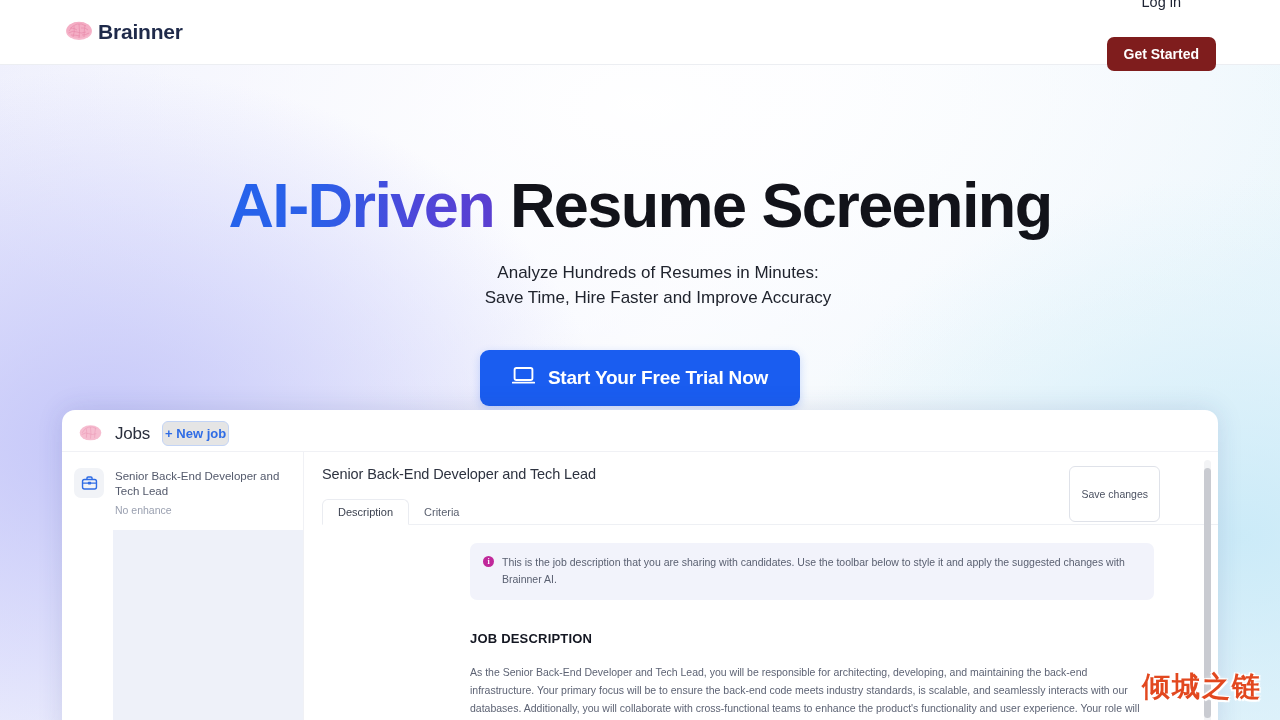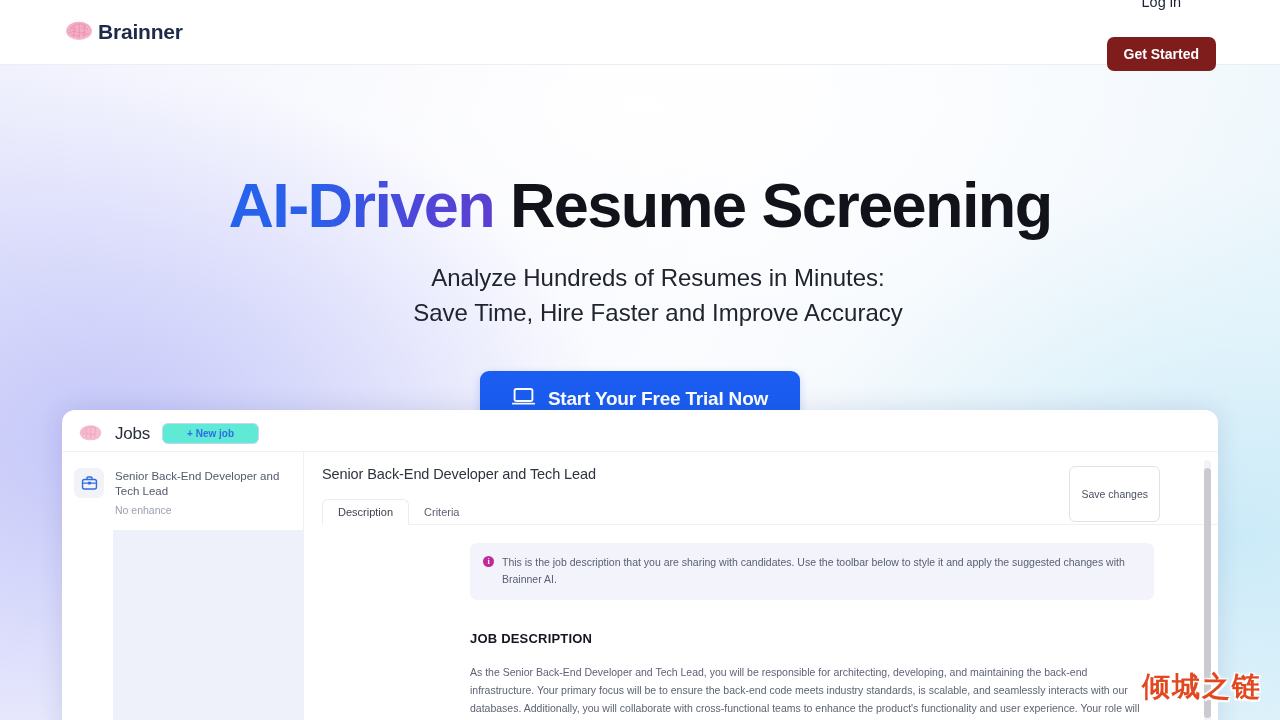--- a/index.html
+++ b/index.html
@@ -48,21 +48,21 @@
     margin-top:98px;
     font-size:63px; font-weight:700; letter-spacing:-1.6px; line-height:1.08;
     color:#12131a;
     white-space:nowrap;
   }
   #headline .grad {
     background:linear-gradient(90deg,#2563ec 0%,#2c5fe8 35%,#4f46d9 72%,#5b3fd0 100%);
     -webkit-background-clip:text; background-clip:text; color:transparent;
   }
   .sub {
-    margin-top:22px; font-size:24px; color:#20242e; line-height:1.45; font-weight:400;padding-left:36px;
+    margin-top:22px; font-size:17px; color:#20242e; line-height:1.45; font-weight:400;padding-left:36px;
   }
   #cta-wrap { margin-top:40px; }
   #cta-btn {
     display:inline-flex; align-items:center; gap:13px;
     background:#1a5df0; color:#fff;
     font-size:19px; font-weight:700; letter-spacing:-0.2px;
     border:none; border-radius:9px; padding:16px 32px; cursor:pointer;
     font-family:"Liberation Sans", sans-serif;
     box-shadow:0 3px 10px rgba(26,93,240,0.22);
   }
@@ -77,23 +77,23 @@
     z-index:3;
   }
   .app-header {
     height:36px; display:flex; align-items:center; gap:12px;
     padding:0 0 0 16px;
     border-bottom:1px solid #f0f1f5;
     margin-top:6px;
   }
   .jobs-title { font-size:17px; color:#2a2f3d; font-weight:400; letter-spacing:-0.2px; }
   .new-job-btn {
-    font-size:10px; color:#2f6ce5; font-weight:600;
-    border:1px solid #c3d4f5; background:#5eead4;
-    border-radius:6px; padding:4px 24px; cursor:pointer;
+    font-size:13px; color:#2f6ce5; font-weight:600;
+    border:1px solid #c3d4f5; background:#e5e5e5;
+    border-radius:6px; padding:4px 2px; cursor:pointer;
     font-family:"Liberation Sans", sans-serif;
   }
 
   .app-body { display:flex; height:calc(100% - 48px); }
 
   .app-sidebar { width:242px; border-right:1px solid #f0f1f5; padding-top:8px; position:relative; }
   .job-item { display:flex; gap:11px; padding:8px 10px 6px 12px; }
   .job-icon-box {
     width:30px; height:30px; border-radius:7px; background:#f1f3f7;
     display:flex; align-items:center; justify-content:center; flex:0 0 30px;

